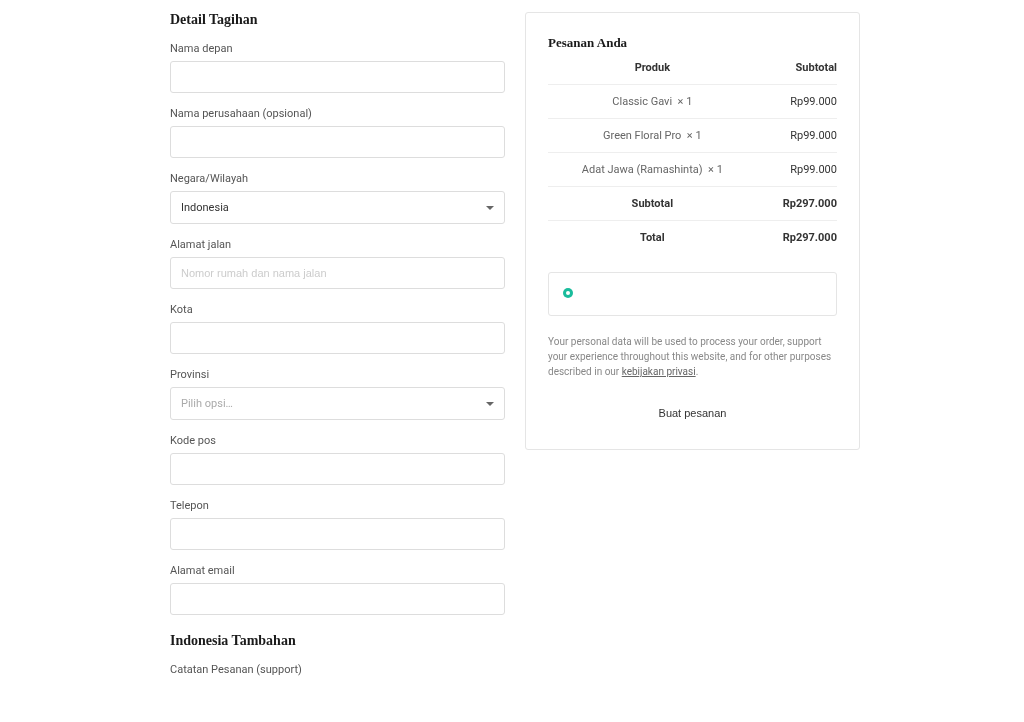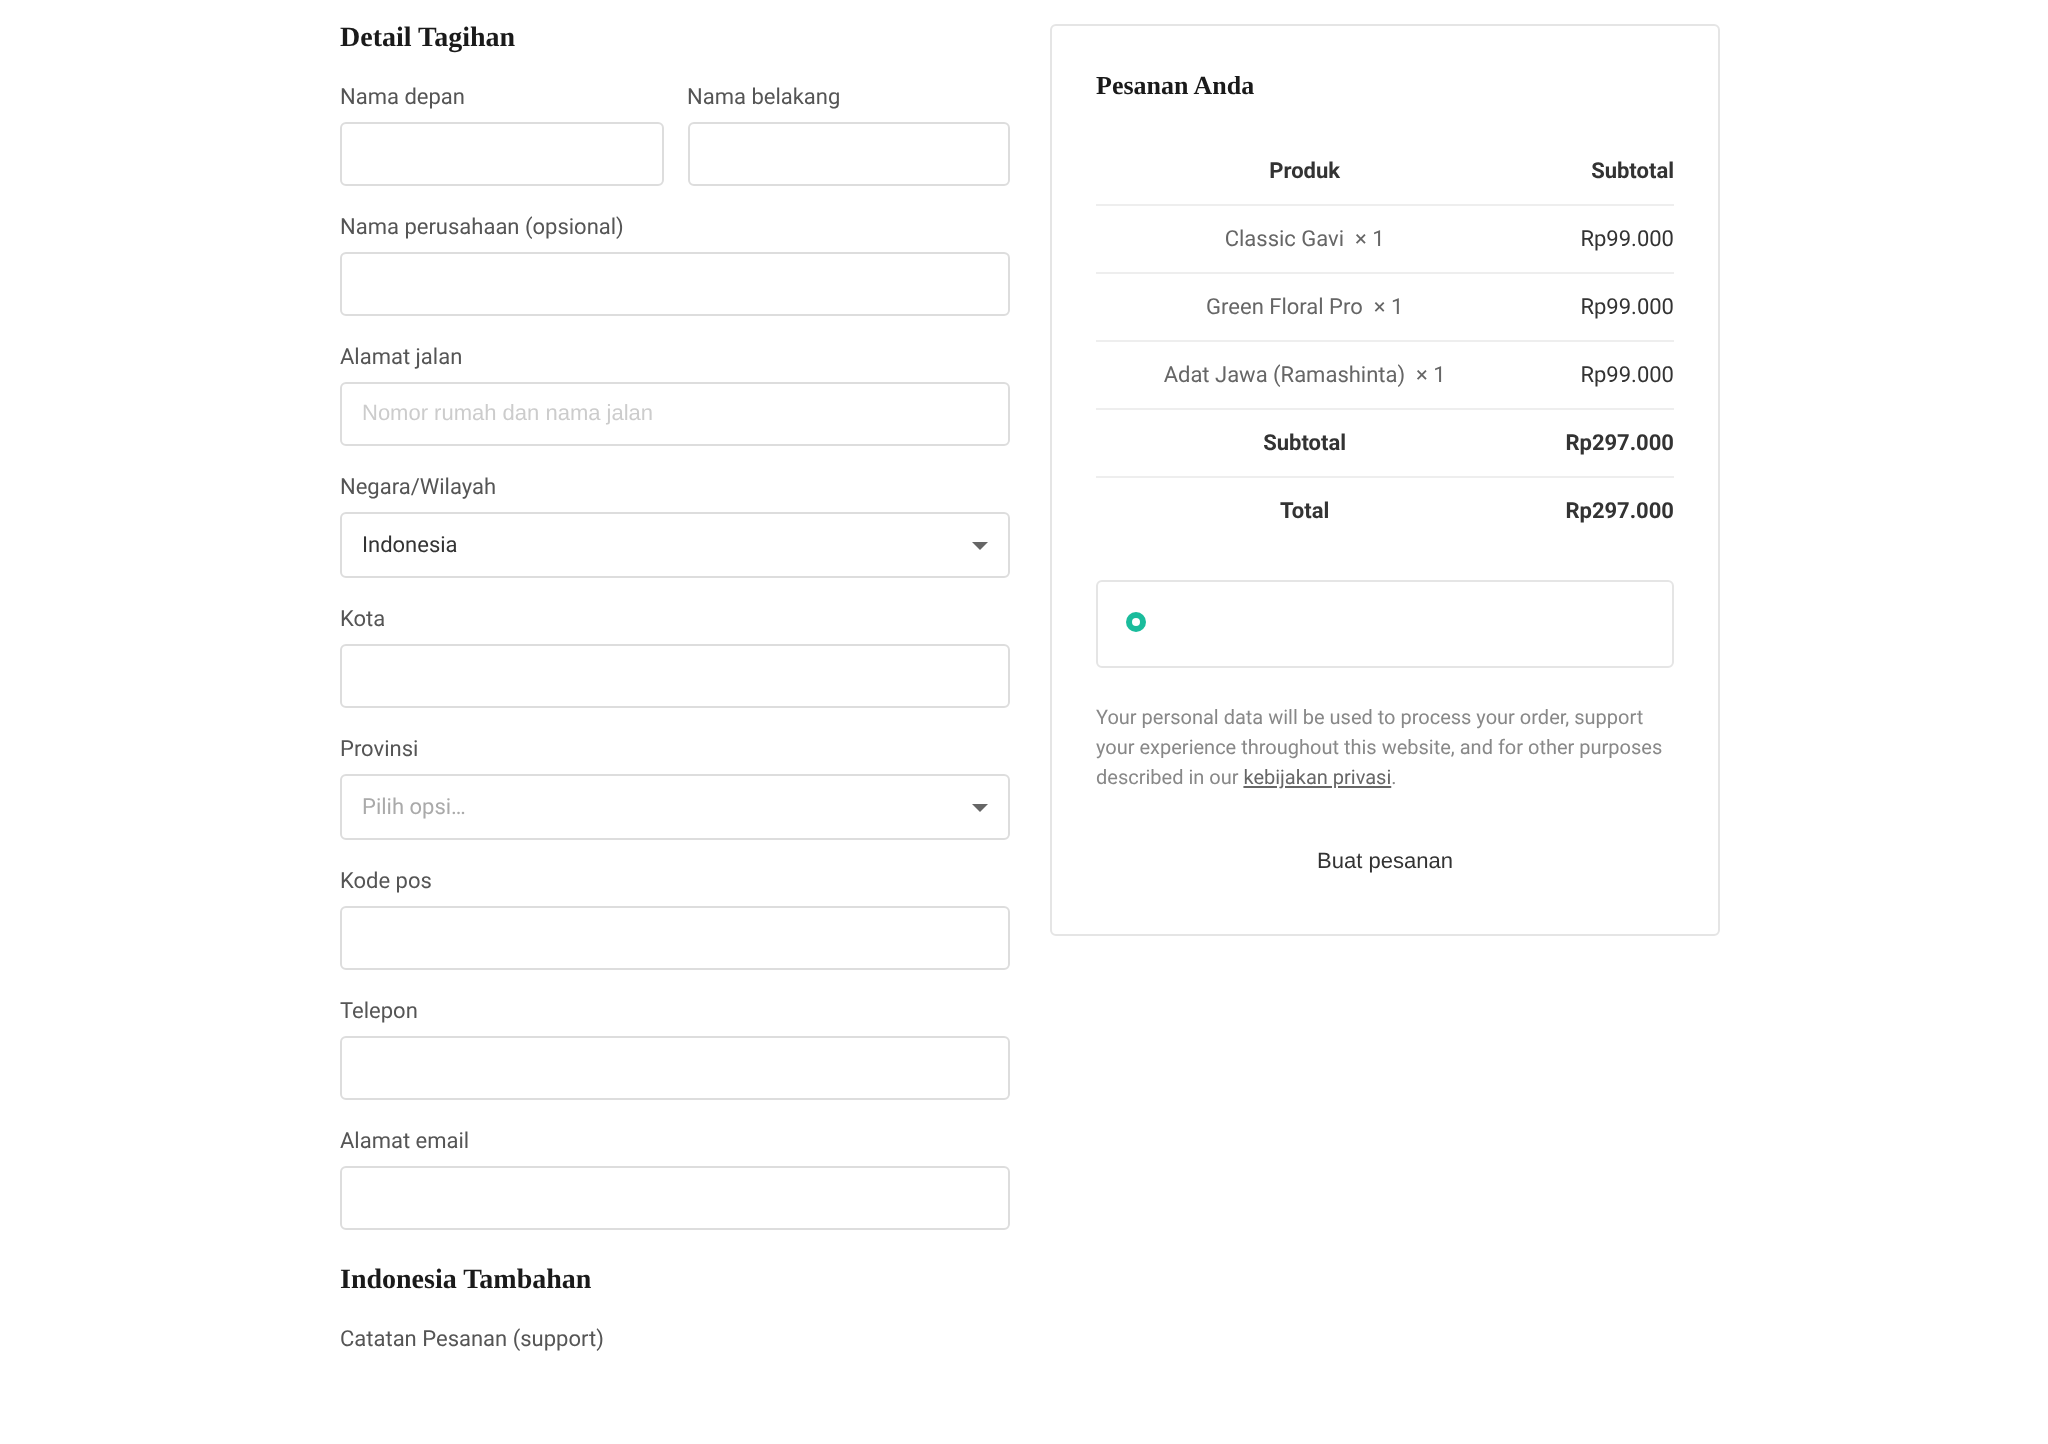--- a/index.html
+++ b/index.html
@@ -71,21 +71,20 @@
     .order-box {
       border: 1px solid #e5e5e5;
       border-radius: 3px;
       padding: 22px;
     }
     .order-title {
       font-family: Georgia, "Times New Roman", serif;
       font-size: 13px;
       font-weight: bold;
       color: #1a1a1a;
-      margin-bottom: 18px;
     }
     .order-table { width: 100%; border-collapse: collapse; }
     .order-table th, .order-table td {
       text-align: center;
       padding: 10px 0;
       font-size: 11px;
       border-bottom: 1px solid #eee;
     }
     .order-table th:last-child, .order-table td:last-child { text-align: right; }
     .order-table thead th { font-weight: bold; color: #333; }
@@ -140,42 +139,38 @@
 
 <div class="container">
   <div class="left-col">
     <h3 class="section-title">Detail Tagihan</h3>
 
     <div class="row">
       <div class="field">
         <label>Nama depan</label>
         <input type="text" style="">
       </div>
-      <div class="field">
-        <label>Nama belakang</label>
-        <input type="text" style="">
-      </div>
     </div>
 
     <div class="field">
       <label>Nama perusahaan (opsional)</label>
       <input type="text" style="">
-    </div>
-
-    <div class="field">
-      <label>Alamat jalan</label>
-      <input type="text" placeholder="Nomor rumah dan nama jalan" style="">
     </div>
 
     <div class="field">
       <label>Negara/Wilayah</label>
       <div class="select-wrap">
         <span>Indonesia</span>
         <span class="caret"></span>
       </div>
+    </div>
+
+    <div class="field">
+      <label>Alamat jalan</label>
+      <input type="text" placeholder="Nomor rumah dan nama jalan" style="">
     </div>
 
     <div class="field">
       <label>Kota</label>
       <input type="text" style="">
     </div>
 
     <div class="field">
       <label>Provinsi</label>
       <div class="select-wrap">

